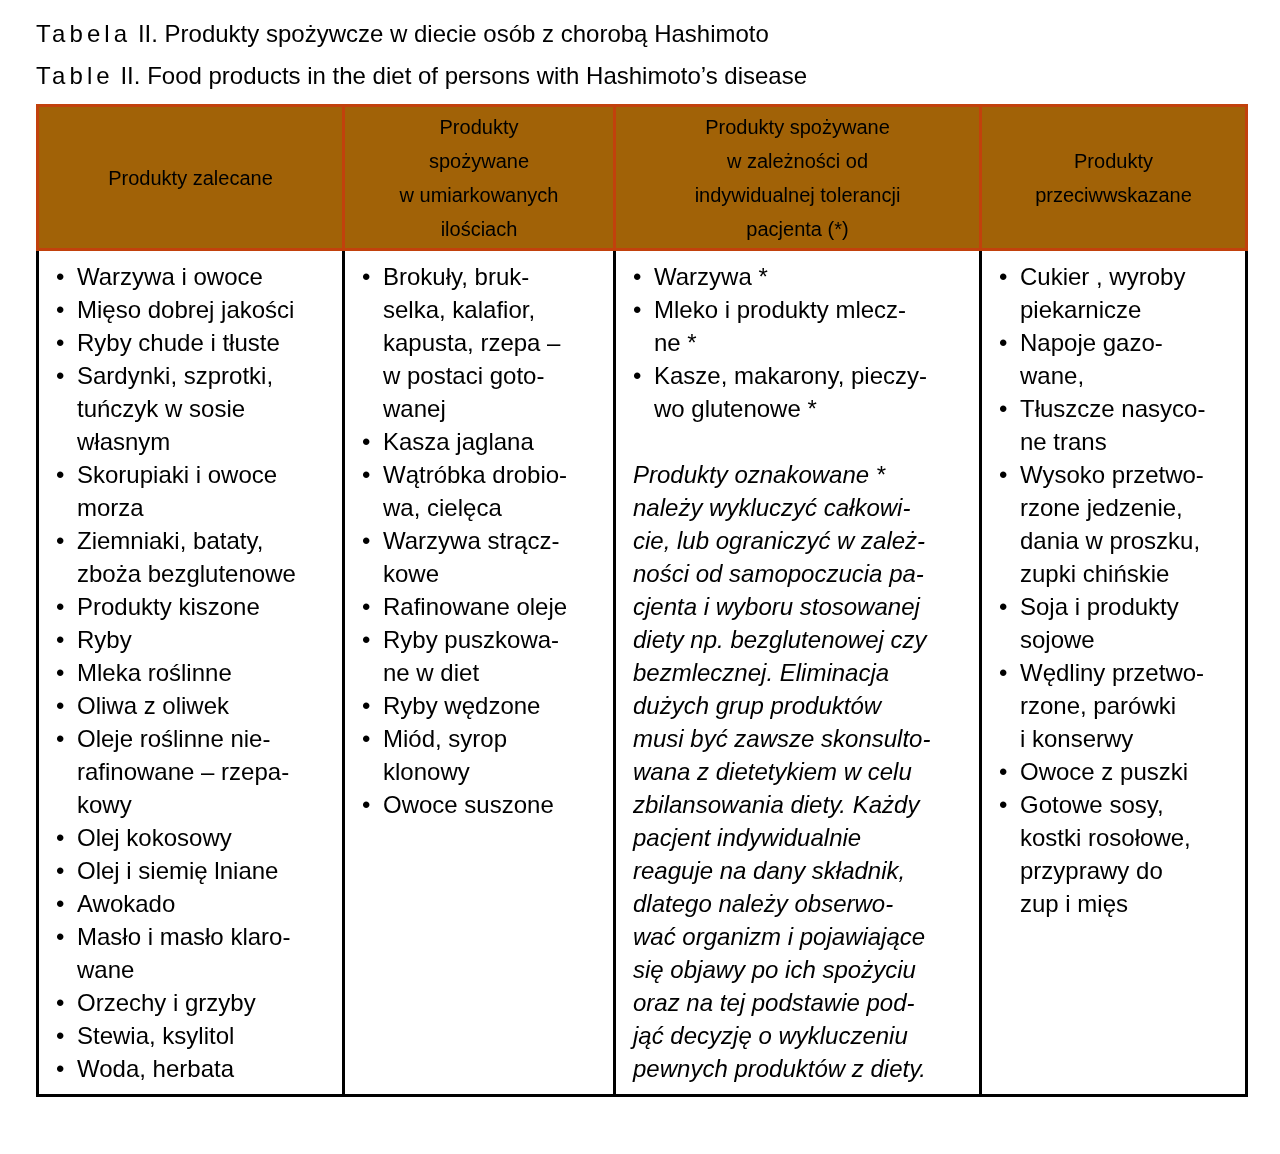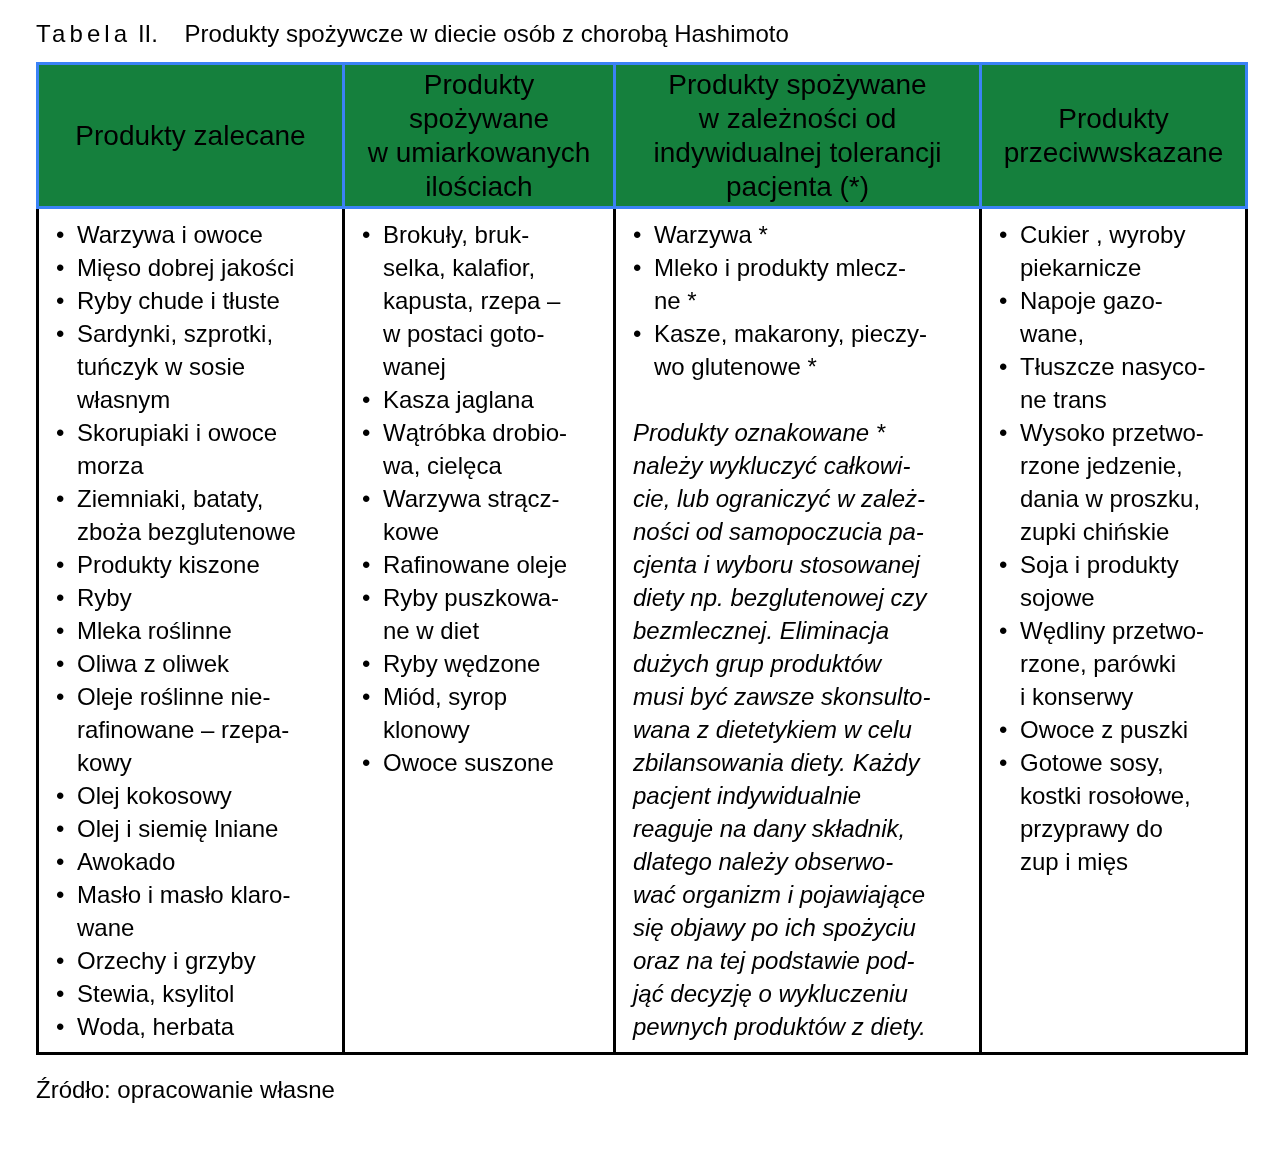--- a/index.html
+++ b/index.html
@@ -10,40 +10,40 @@
     font-family: "Liberation Sans", "DejaVu Sans", sans-serif;
     font-size: 24px;
     color: #000000;
     overflow: hidden;
   }
   .page { padding: 13px 35px 0 36px; }
 
   
   .cap-line { line-height: 42px; white-space: nowrap; }
   .cap-word { letter-spacing: 0.17em; text-align: center; }
-  .cap-num  { margin-right: 20px; }
+  .cap-num  { margin-right: 0; }
 
   
   table.main {
     border-collapse: collapse;
     table-layout: fixed;
     width: 1209px;
     margin-top: 7px;
   }
   table.main col.c1 { width: 306px; }
   table.main col.c2 { width: 271px; }
   table.main col.c3 { width: 366px; }
   table.main col.c4 { width: 266px; }
 
   th {
-    background: #15803d;
-    border: 3px solid #3b82f6;
+    background: #a16207;
+    border: 3px solid #c2410c;
     height: 144px;
     font-weight: normal;
-    font-size: 28px;
+    font-size: 20px;
     line-height: 34px;
     text-align: center;
     vertical-align: middle;
     white-space: pre-line;
     padding: 0 4px;
   }
   td {
     border: 3px solid #000000;
     vertical-align: top;
     padding: 9px 4px 8px 0;
@@ -71,20 +71,25 @@
 </head>
 <body>
 
 <div class="page">
 
   <div class="caption">
     <div class="cap-line">
       <span class="cap-word">Tabela</span>
       <span class="cap-num">II.</span>
       <span class="cap-text">Produkty spożywcze w diecie osób z chorobą Hashimoto</span>
+    </div>
+    <div class="cap-line">
+      <span class="cap-word">Table</span>
+      <span class="cap-num">II.</span>
+      <span class="cap-text">Food products in the diet of persons with Hashimoto’s disease</span>
     </div>
   </div>
 
   <table class="main">
     <colgroup>
         <col class="c1">
         <col class="c2">
         <col class="c3">
         <col class="c4">
       </colgroup>
@@ -315,15 +320,14 @@
 kostki rosołowe,
 przyprawy do
 zup i mięs</span>
             </div>
         </td>
 
       </tr>
     </tbody>
   </table>
 
-  <div class="source">Źródło: opracowanie własne</div>
 
 </div>
 
 </body></html>

